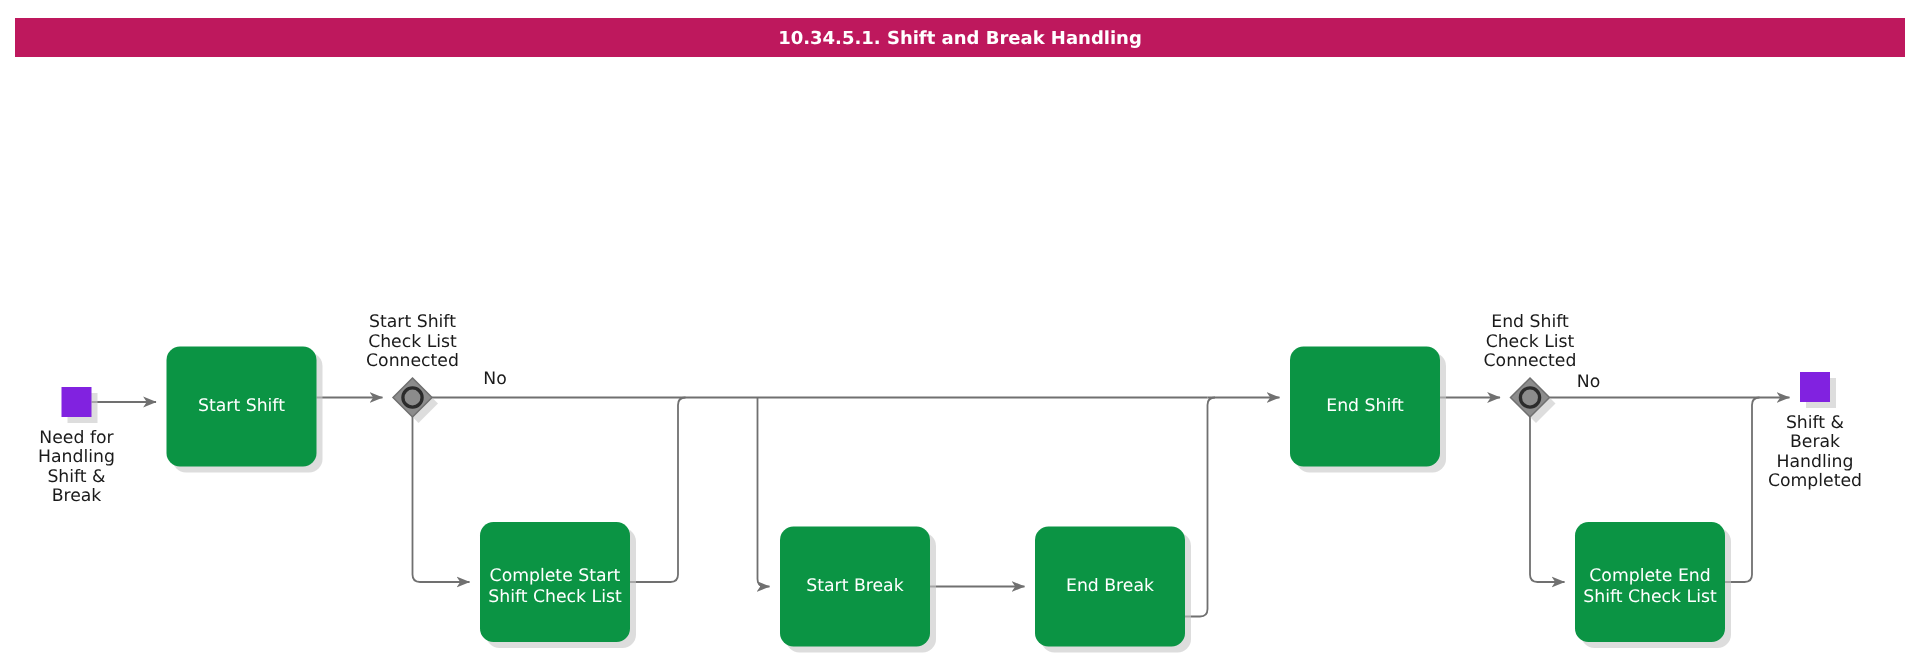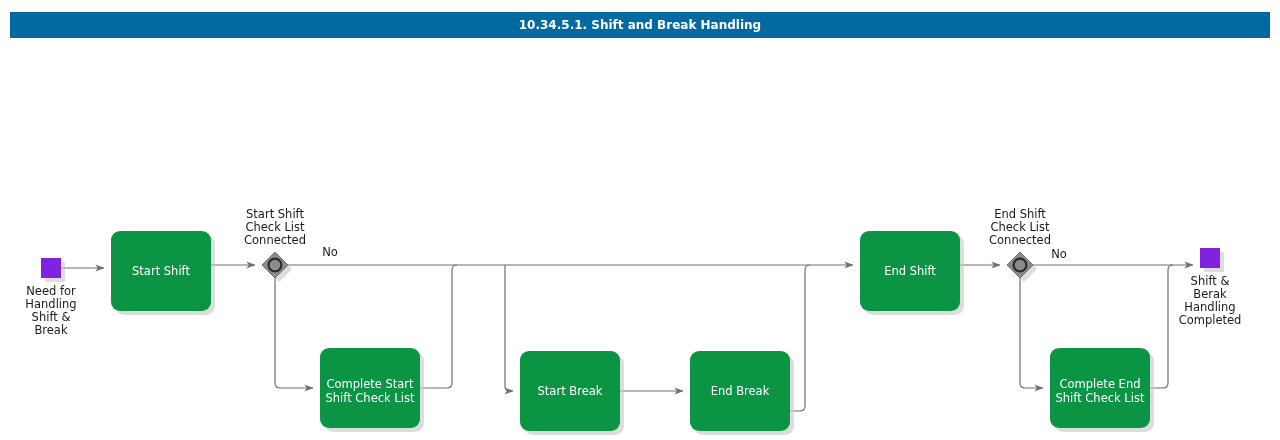--- a/index.html
+++ b/index.html
@@ -19,21 +19,21 @@
     width: 1280px;
     height: 440px;
     background: #ffffff;
   }
   #title-bar {
     position: absolute;
     left: 10px;
     top: 12px;
     width: 1260px;
     height: 26px;
-    background: #0369a1;
+    background: #be185d;
     display: flex;
     align-items: center;
     justify-content: center;
   }
   #title-text {
     color: #ffffff;
     font-size: 12px;
     font-weight: bold;
     font-family: "DejaVu Sans", sans-serif;
     letter-spacing: 0px;

